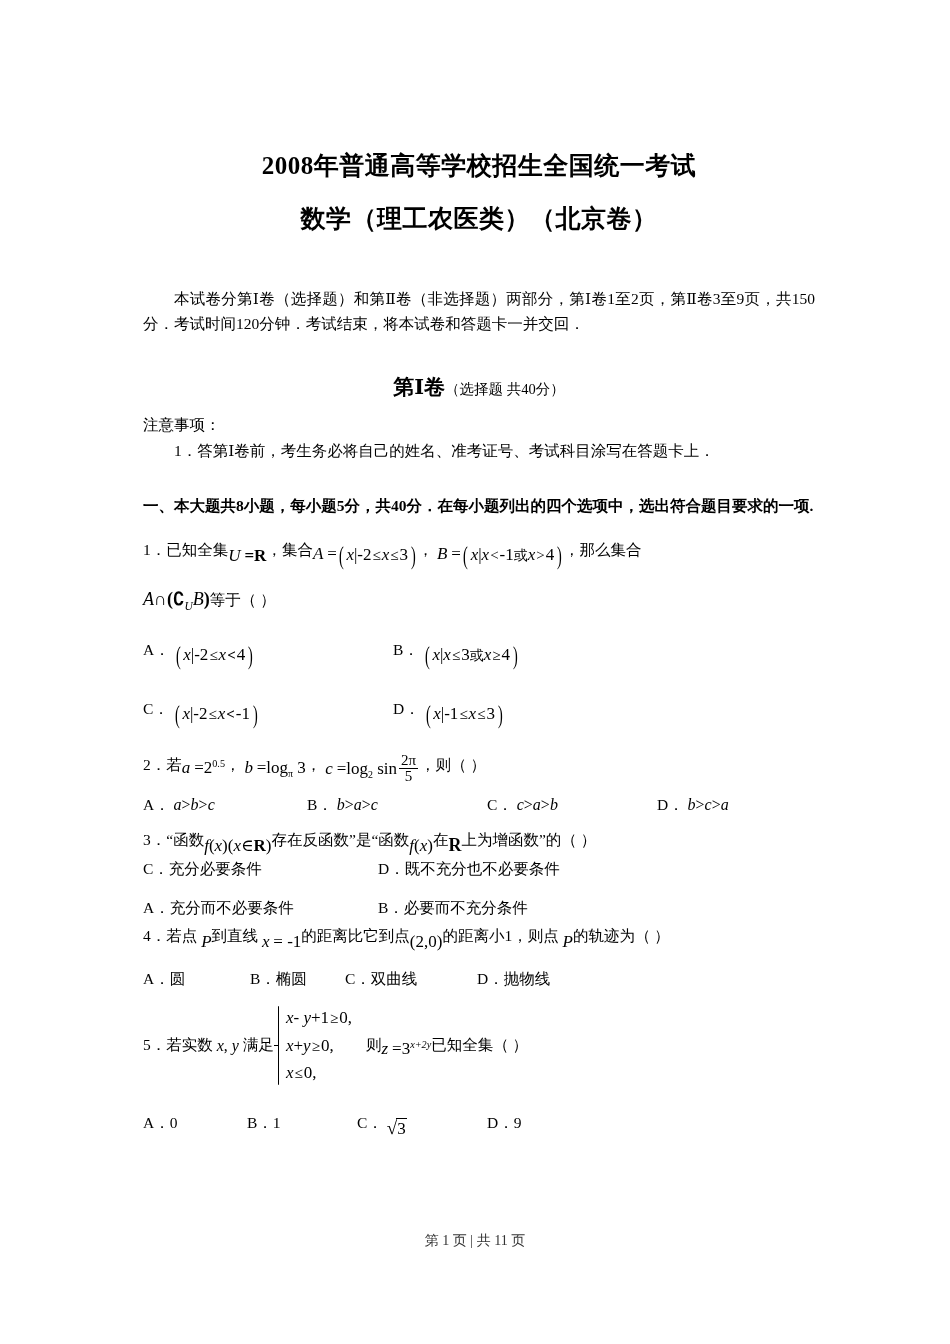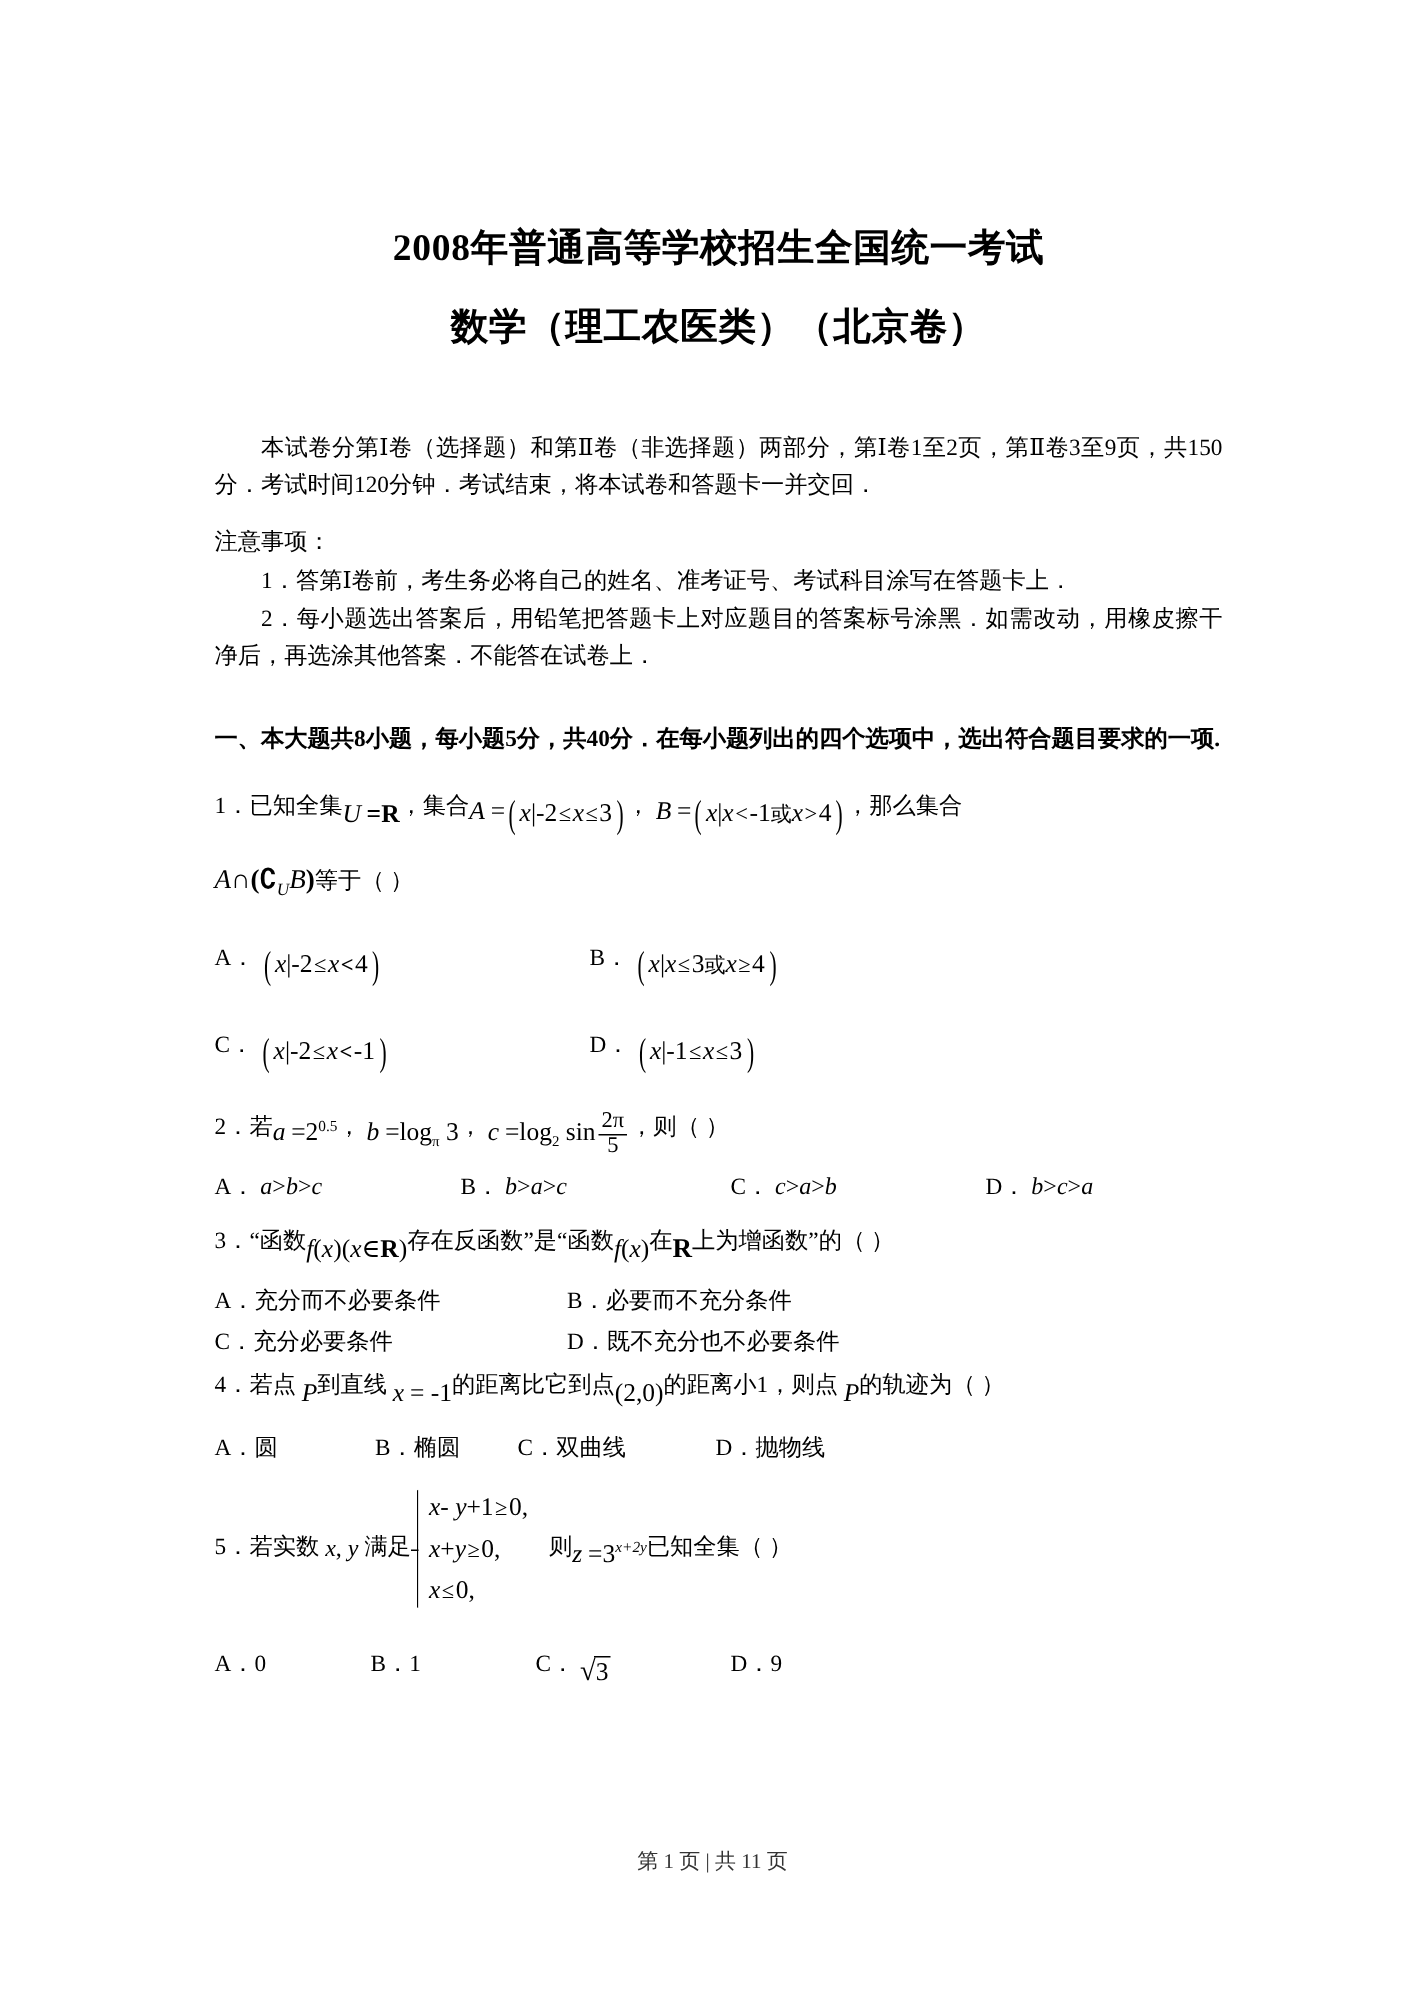--- a/index.html
+++ b/index.html
@@ -246,24 +246,26 @@
 <body>
 
 <div class="page">
   <div class="content">
 
     <div class="doc-title title-1">2008年普通高等学校招生全国统一考试</div>
     <div class="doc-title title-2">数学（理工农医类）（北京卷）</div>
 
     <div class="intro">本试卷分第Ⅰ卷（选择题）和第Ⅱ卷（非选择题）两部分，第Ⅰ卷1至2页，第Ⅱ卷3至9页，共150分．考试时间120分钟．考试结束，将本试卷和答题卡一并交回．</div>
 
+    <div class="section-head">
+      <span class="big">第Ⅰ卷</span><span class="small">（选择题 共40分）</span>
+    </div>
 
     <div class="notice-title">注意事项：</div>
     <div class="notice-item">1．答第Ⅰ卷前，考生务必将自己的姓名、准考证号、考试科目涂写在答题卡上．</div>
-    <div class="notice-item">2．每小题选出答案后，用铅笔把答题卡上对应题目的答案标号涂黑．如需改动，用橡皮擦干净后，再选涂其他答案．不能答在试卷上．</div>
 
     <div class="big-section">一、本大题共8小题，每小题5分，共40分．在每小题列出的四个选项中，选出符合题目要求的一项.</div>
 
     <div class="q" style="margin-top:11px;">
       <span>1．</span><span>已知全集</span><span class="inline-math drop"><span class="m mi">U</span> <span class="m mb">=R</span></span><span>，集合</span><span class="inline-math drop-s"><span class="m mi">A</span> <span class="m mr">=</span></span><span class="setb"><span class="br">(</span><span class="inner"><span class="mi">x</span><span class="mr">|</span><span class="mr">-2</span><span class="rel">≤</span><span class="mi">x</span><span class="rel">≤</span><span class="mr">3</span></span><span class="br">)</span></span><span>，</span>&nbsp;<span class="inline-math drop-s"><span class="m mi">B</span> <span class="m mr">=</span></span><span class="setb"><span class="br">(</span><span class="inner"><span class="mi">x</span><span class="mr">|</span><span class="mi">x</span><span class="rel">&lt;</span><span class="mr">-1</span><span class="mr" style="font-size:14px;">或</span><span class="mi">x</span><span class="rel">&gt;</span><span class="mr">4</span></span><span class="br">)</span></span><span>，那么集合</span>
     </div>
     <div class="q" style="margin-top:14px;">
       <span class="inline-math" style="font-size:18px;"><span class="mi">A</span><span class="mr">∩</span><span class="mr" style="font-weight:bold;">(</span><span class="mr" style="font-weight:bold;">∁</span><span class="sub-i">U</span><span class="mi" style="font-weight:normal;">B</span><span class="mr" style="font-weight:bold;">)</span></span><span style="font-size:15.5px;">等于（  ）</span>
     </div>
 
@@ -277,25 +279,25 @@
     <div class="q" style="margin-top:18px;">
       <span>2．</span><span>若</span><span class="inline-math drop-s"><span class="m mi">a</span> <span class="m mr">=2</span><span class="m sup">0.5</span></span><span>，</span>&nbsp;<span class="inline-math drop-s"><span class="m mi">b</span> <span class="m mr">=log</span><span class="m sub">π</span><span class="m mr">&nbsp;3</span></span><span>，</span>&nbsp;<span class="inline-math drop-s"><span class="m mi">c</span> <span class="m mr">=log</span><span class="m sub">2</span><span class="m mr">&nbsp;sin</span><span class="frac"><span class="num">2π</span><span class="den">5</span></span></span><span>，则（  ）</span>
     </div>
     <div class="opts" style="margin-top:11px;">
       <span class="opt" style="width:164px;"><span>A．</span>&nbsp;<span class="m" style="font-size:16px;"><span class="mi">a</span><span class="mr">&gt;</span><span class="mi">b</span><span class="mr">&gt;</span><span class="mi">c</span></span></span><span class="opt" style="width:180px;"><span>B．</span>&nbsp;<span class="m" style="font-size:16px;"><span class="mi">b</span><span class="mr">&gt;</span><span class="mi">a</span><span class="mr">&gt;</span><span class="mi">c</span></span></span><span class="opt" style="width:170px;"><span>C．</span>&nbsp;<span class="m" style="font-size:16px;"><span class="mi">c</span><span class="mr">&gt;</span><span class="mi">a</span><span class="mr">&gt;</span><span class="mi">b</span></span></span><span class="opt"><span>D．</span>&nbsp;<span class="m" style="font-size:16px;"><span class="mi">b</span><span class="mr">&gt;</span><span class="mi">c</span><span class="mr">&gt;</span><span class="mi">a</span></span></span>
     </div>
 
     <div class="q" style="margin-top:7px;">
       <span>3．</span><span>“函数</span><span class="inline-math drop"><span class="m mi">f</span><span class="m mr">(</span><span class="m mi">x</span><span class="m mr">)(</span><span class="m mi">x</span><span class="m mr">∈</span><span class="m mb">R</span><span class="m mr">)</span></span><span>存在反函数”是“函数</span><span class="inline-math drop"><span class="m mi">f</span><span class="m mr">(</span><span class="m mi">x</span><span class="m mr">)</span></span><span>在</span><span class="inline-math drop"><span class="m mb" style="font-size:18px;">R</span></span><span>上为增函数”的（  ）</span>
     </div>
+    <div class="opts" style="margin-top:2px;">
+      <span class="opt" style="width:235px;"><span>C．</span><span>充分必要条件</span></span><span class="opt"><span>D．</span><span>既不充分也不必要条件</span></span>
+    </div>
     <div class="opts" style="margin-top:14px;">
       <span class="opt" style="width:235px;"><span>A．</span><span>充分而不必要条件</span></span><span class="opt"><span>B．</span><span>必要而不充分条件</span></span>
-    </div>
-    <div class="opts" style="margin-top:2px;">
-      <span class="opt" style="width:235px;"><span>C．</span><span>充分必要条件</span></span><span class="opt"><span>D．</span><span>既不充分也不必要条件</span></span>
     </div>
 
     <div class="q" style="margin-top:3px;">
       <span>4．</span><span>若点</span>&nbsp;<span class="inline-math drop"><span class="m mi">P</span></span><span>到直线</span>&nbsp;<span class="inline-math drop"><span class="m mi">x</span> <span class="m mr">= -1</span></span><span>的距离比它到点</span><span class="inline-math drop"><span class="m mr">(2,0)</span></span><span>的距离小1，则点</span>&nbsp;<span class="inline-math drop"><span class="m mi">P</span></span><span>的轨迹为（  ）</span>
     </div>
     <div class="opts" style="margin-top:16px;font-family:Liberation Serif, serif;">
       <span class="opt" style="width:107px;"><span>A．</span><span>圆</span></span><span class="opt" style="width:95px;"><span>B．</span><span>椭圆</span></span><span class="opt" style="width:132px;"><span>C．</span><span>双曲线</span></span><span class="opt"><span>D．</span><span>抛物线</span></span>
     </div>
 
     <div class="q" style="margin-top:13px;">

